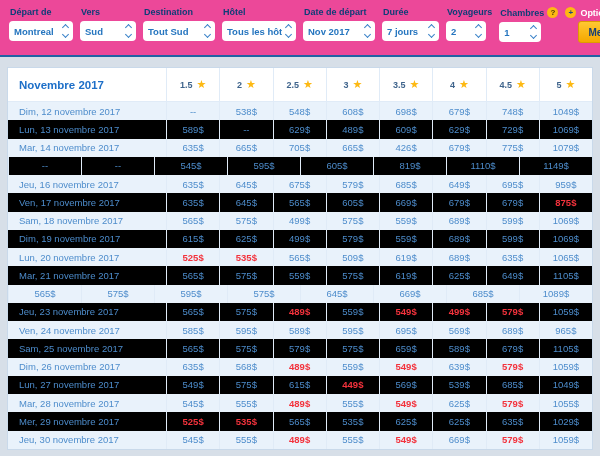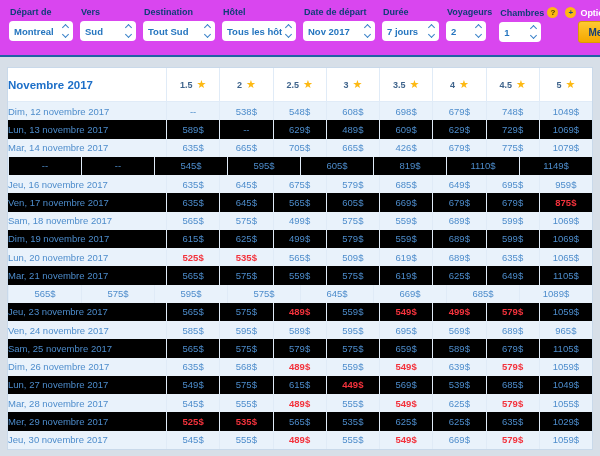--- a/index.html
+++ b/index.html
@@ -5,21 +5,21 @@
   html,body{margin:0;padding:0;}
   body{
     width:600px;height:456px;overflow:hidden;
     background:#d7dfe8;
     font-family:"Liberation Sans", sans-serif;
     -webkit-font-smoothing:antialiased;
   }
   
   .filter-bar{
     box-sizing:border-box;
-    height:57px;background:#d946ef;
+    height:57px;background:#ec4899;
     border-bottom:2px solid #2162a4;
     display:flex;align-items:flex-start;
     padding:7px 6px 0 9px;
   }
   .filters-group{display:flex;}
   .filter{margin-right:7px;}
   .filter .flabel{
     display:flex;align-items:center;gap:3px;
     font-size:9px;font-weight:bold;color:#0f3d77;
     margin:0 0 4px 1px;white-space:nowrap;
@@ -62,21 +62,21 @@
     height:22px;padding:0 9px;cursor:pointer;
     font-family:"Liberation Sans", sans-serif;
   }
   
   .table-card{
     margin:10px 7px 0 7px;
     background:#fff;border:1px solid #c9d9ea;
   }
   .thead{display:flex;align-items:stretch;height:33px;border-bottom:1px solid #e0ebf7;background:#fff;}
   .date-col{
-    width:158px;flex:none;box-sizing:border-box;
+    width:158px;flex:none;box-sizing:border-box;padding-left:11px;
     display:flex;align-items:center;text-align:center;
   }
   .month-title{font-size:11.5px;font-weight:bold;color:#1d6fc8;}
   .price-col{
     flex:1 1 0;display:flex;align-items:center;justify-content:center;
     border-left:1px solid #e0ebf7;box-sizing:border-box;
   }
   .star-num{font-size:9px;font-weight:bold;color:#3f648c;margin-right:4px;}
   .star{color:#fdb913;font-size:11px;line-height:1;}
   .trow{display:flex;align-items:stretch;height:18.25px;background:#000000;}

